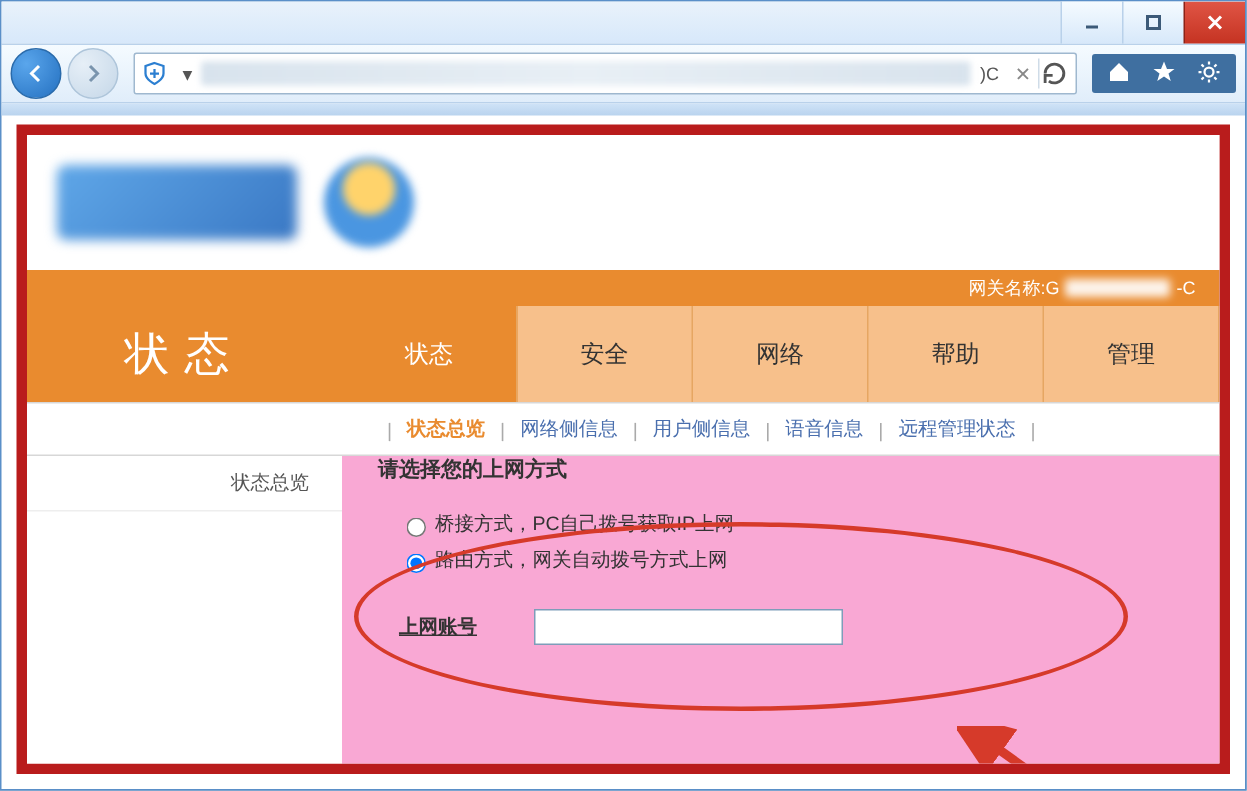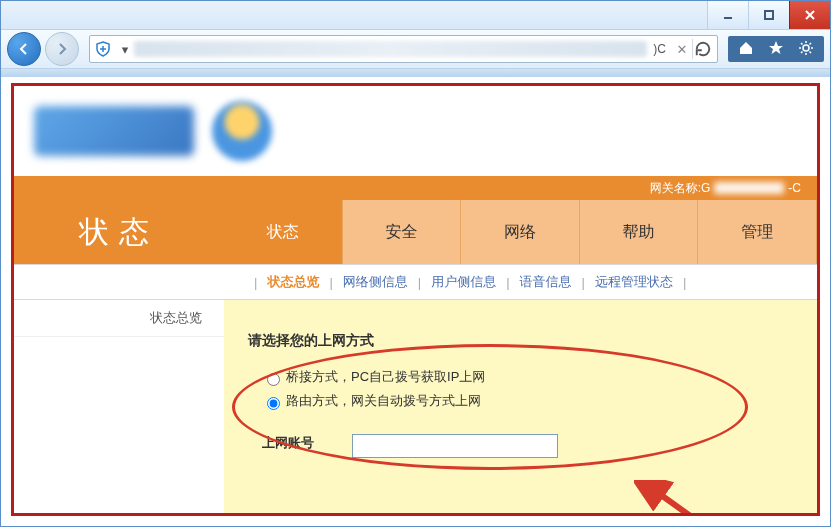--- a/index.html
+++ b/index.html
@@ -21,44 +21,44 @@
   .addr .blur{flex:1;height:16px;background:linear-gradient(90deg,#d8e3ed 0%,#e8eff5 50%,#d8e3ed 100%);filter:blur(2px);border-radius:2px;}
   .addr .suffix{padding:0 6px;color:#555;font-size:12px;}
   .addr .dd{width:18px;text-align:center;color:#555;}
   .addr .ref{width:20px;display:flex;align-items:center;justify-content:center;color:#555;border-left:1px solid #cfdce8;}
   .addr .x{width:20px;text-align:center;color:#888;}
   .rtools{display:flex;gap:6px;color:#fff;margin-left:4px;}
   .rtools span{width:24px;height:24px;display:flex;align-items:center;justify-content:center;}
   .rtools svg{width:16px;height:16px;fill:#fff;}
   .ribbon{height:8px;background:linear-gradient(#cfe3f7,#b9d3ee);}
   
-  .page{position:absolute;left:10px;right:10px;top:82px;bottom:10px;background:#fff;border:3px solid #b91c1c;overflow:hidden;}
+  .page{position:absolute;left:10px;right:10px;top:82px;bottom:10px;background:#fff;border:7px solid #b91c1c;overflow:hidden;}
   .logo-area{height:90px;display:flex;align-items:center;padding:0 20px;gap:18px;background:#fff;}
   .logo-blur{width:160px;height:50px;border-radius:6px;background:linear-gradient(135deg,#5fa7e8,#3a78c4);filter:blur(4px);} 
   .mascot-blur{width:60px;height:60px;border-radius:50%;background:radial-gradient(circle at 50% 35%,#ffd36b 0 35%,#4a96e1 36% 100%);filter:blur(3px);} 
   .orange-band{height:24px;background:#e98b2f;display:flex;justify-content:flex-end;align-items:center;color:#fff;font-size:12px;padding-right:16px;}
   .gwname .blur2{display:inline-block;width:70px;height:12px;background:#fff;filter:blur(3px);vertical-align:middle;margin:0 4px;border-radius:2px;opacity:.9;}
   .mainrow{display:flex;height:64px;justify-content:flex-end;}
   .bigtitle{width:210px;background:#e98b2f;color:#fff;display:flex;align-items:center;justify-content:center;font-size:30px;letter-spacing:10px;}
   .tabs{flex:1;display:flex;background:#f7c08b;}
   .tab{flex:1;display:flex;align-items:center;justify-content:center;color:#333;font-size:16px;border-right:1px solid #e6a662;cursor:pointer;}
   .tab.active{background:#e98b2f;color:#fff;}
   .subnav{height:34px;background:#fff;border-top:1px solid #d7d7d7;border-bottom:1px solid #d7d7d7;display:flex;align-items:center;padding-left:230px;font-size:13px;color:#4a6fae;}
   .subnav .sep{color:#aaa;margin:0 10px;}
   .subnav .sublink{cursor:pointer;}
   .subnav .sublink.active{color:#e98b2f;font-weight:bold;}
   .content{display:flex;height:calc(100% - 90px - 24px - 64px - 34px);}
   .sidebar{width:210px;background:#fff;}
   .sideitem{height:36px;display:flex;align-items:center;justify-content:flex-end;padding-right:22px;color:#555;border-bottom:1px solid #eee;cursor:pointer;}
   .sideitem.active{background:#e98b2f;color:#fff;}
-  .panel{flex:1;background:#fef9c3;padding:32px 24px;position:relative;overflow:hidden;}
+  .panel{flex:1;background:#f9a8d4;padding:0 24px;position:relative;overflow:hidden;}
   .panel h3{margin:0 0 18px 0;font-size:14px;font-weight:bold;color:#333;}
   .radio-row{display:flex;align-items:flex-end;margin:6px 0 6px 14px;font-size:13px;}
   .radio-row input{margin-right:6px;}
-  .formrow{display:flex;margin:8px 0 0 14px;}
+  .formrow{display:flex;align-items:center;margin:8px 0 0 14px;text-decoration:underline;}
   .formrow label{width:90px;font-weight:bold;font-size:13px;}
   .formrow input[type=text],.formrow input[type=password]{width:200px;height:20px;border:1px solid #7e9db9;background:#fff;}
   
   .red-ellipse{position:absolute;left:8px;top:44px;width:510px;height:120px;border:3px solid #d63a2a;border-radius:50%/50%;pointer-events:none;}
   .red-arrow{position:absolute;left:410px;top:180px;pointer-events:none;}
 </style>
 </head>
 <body>
 
 <div class="window">

